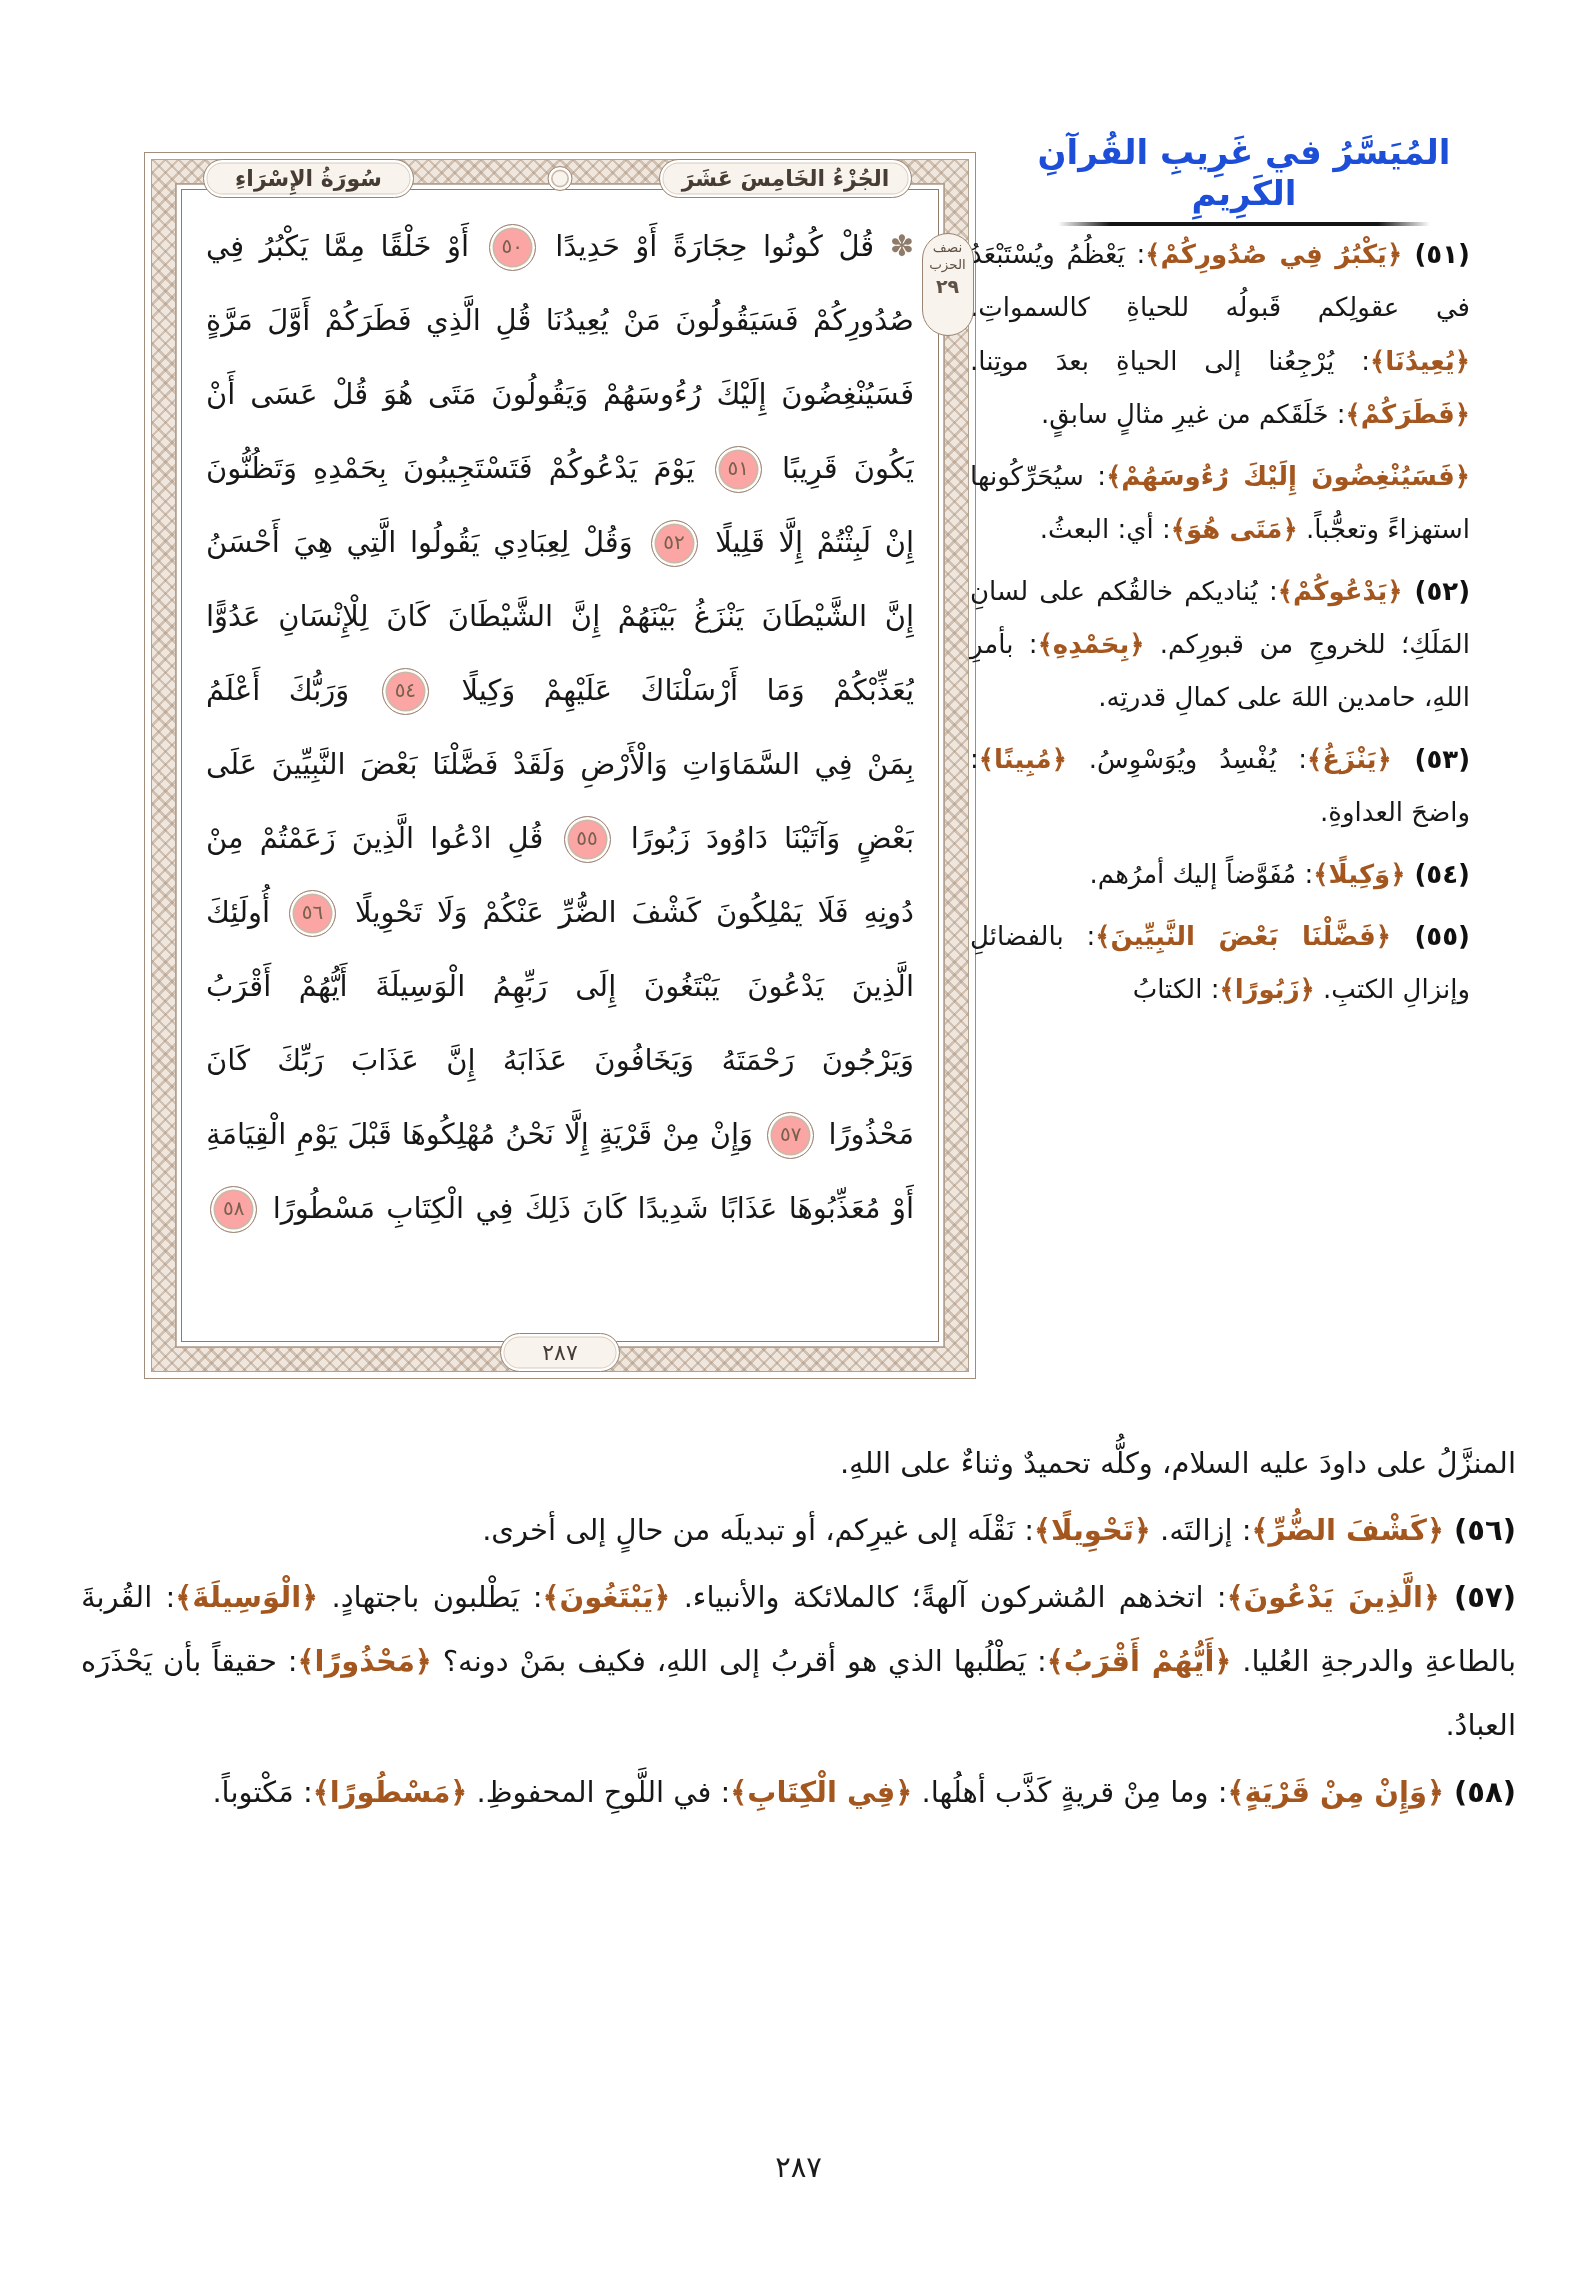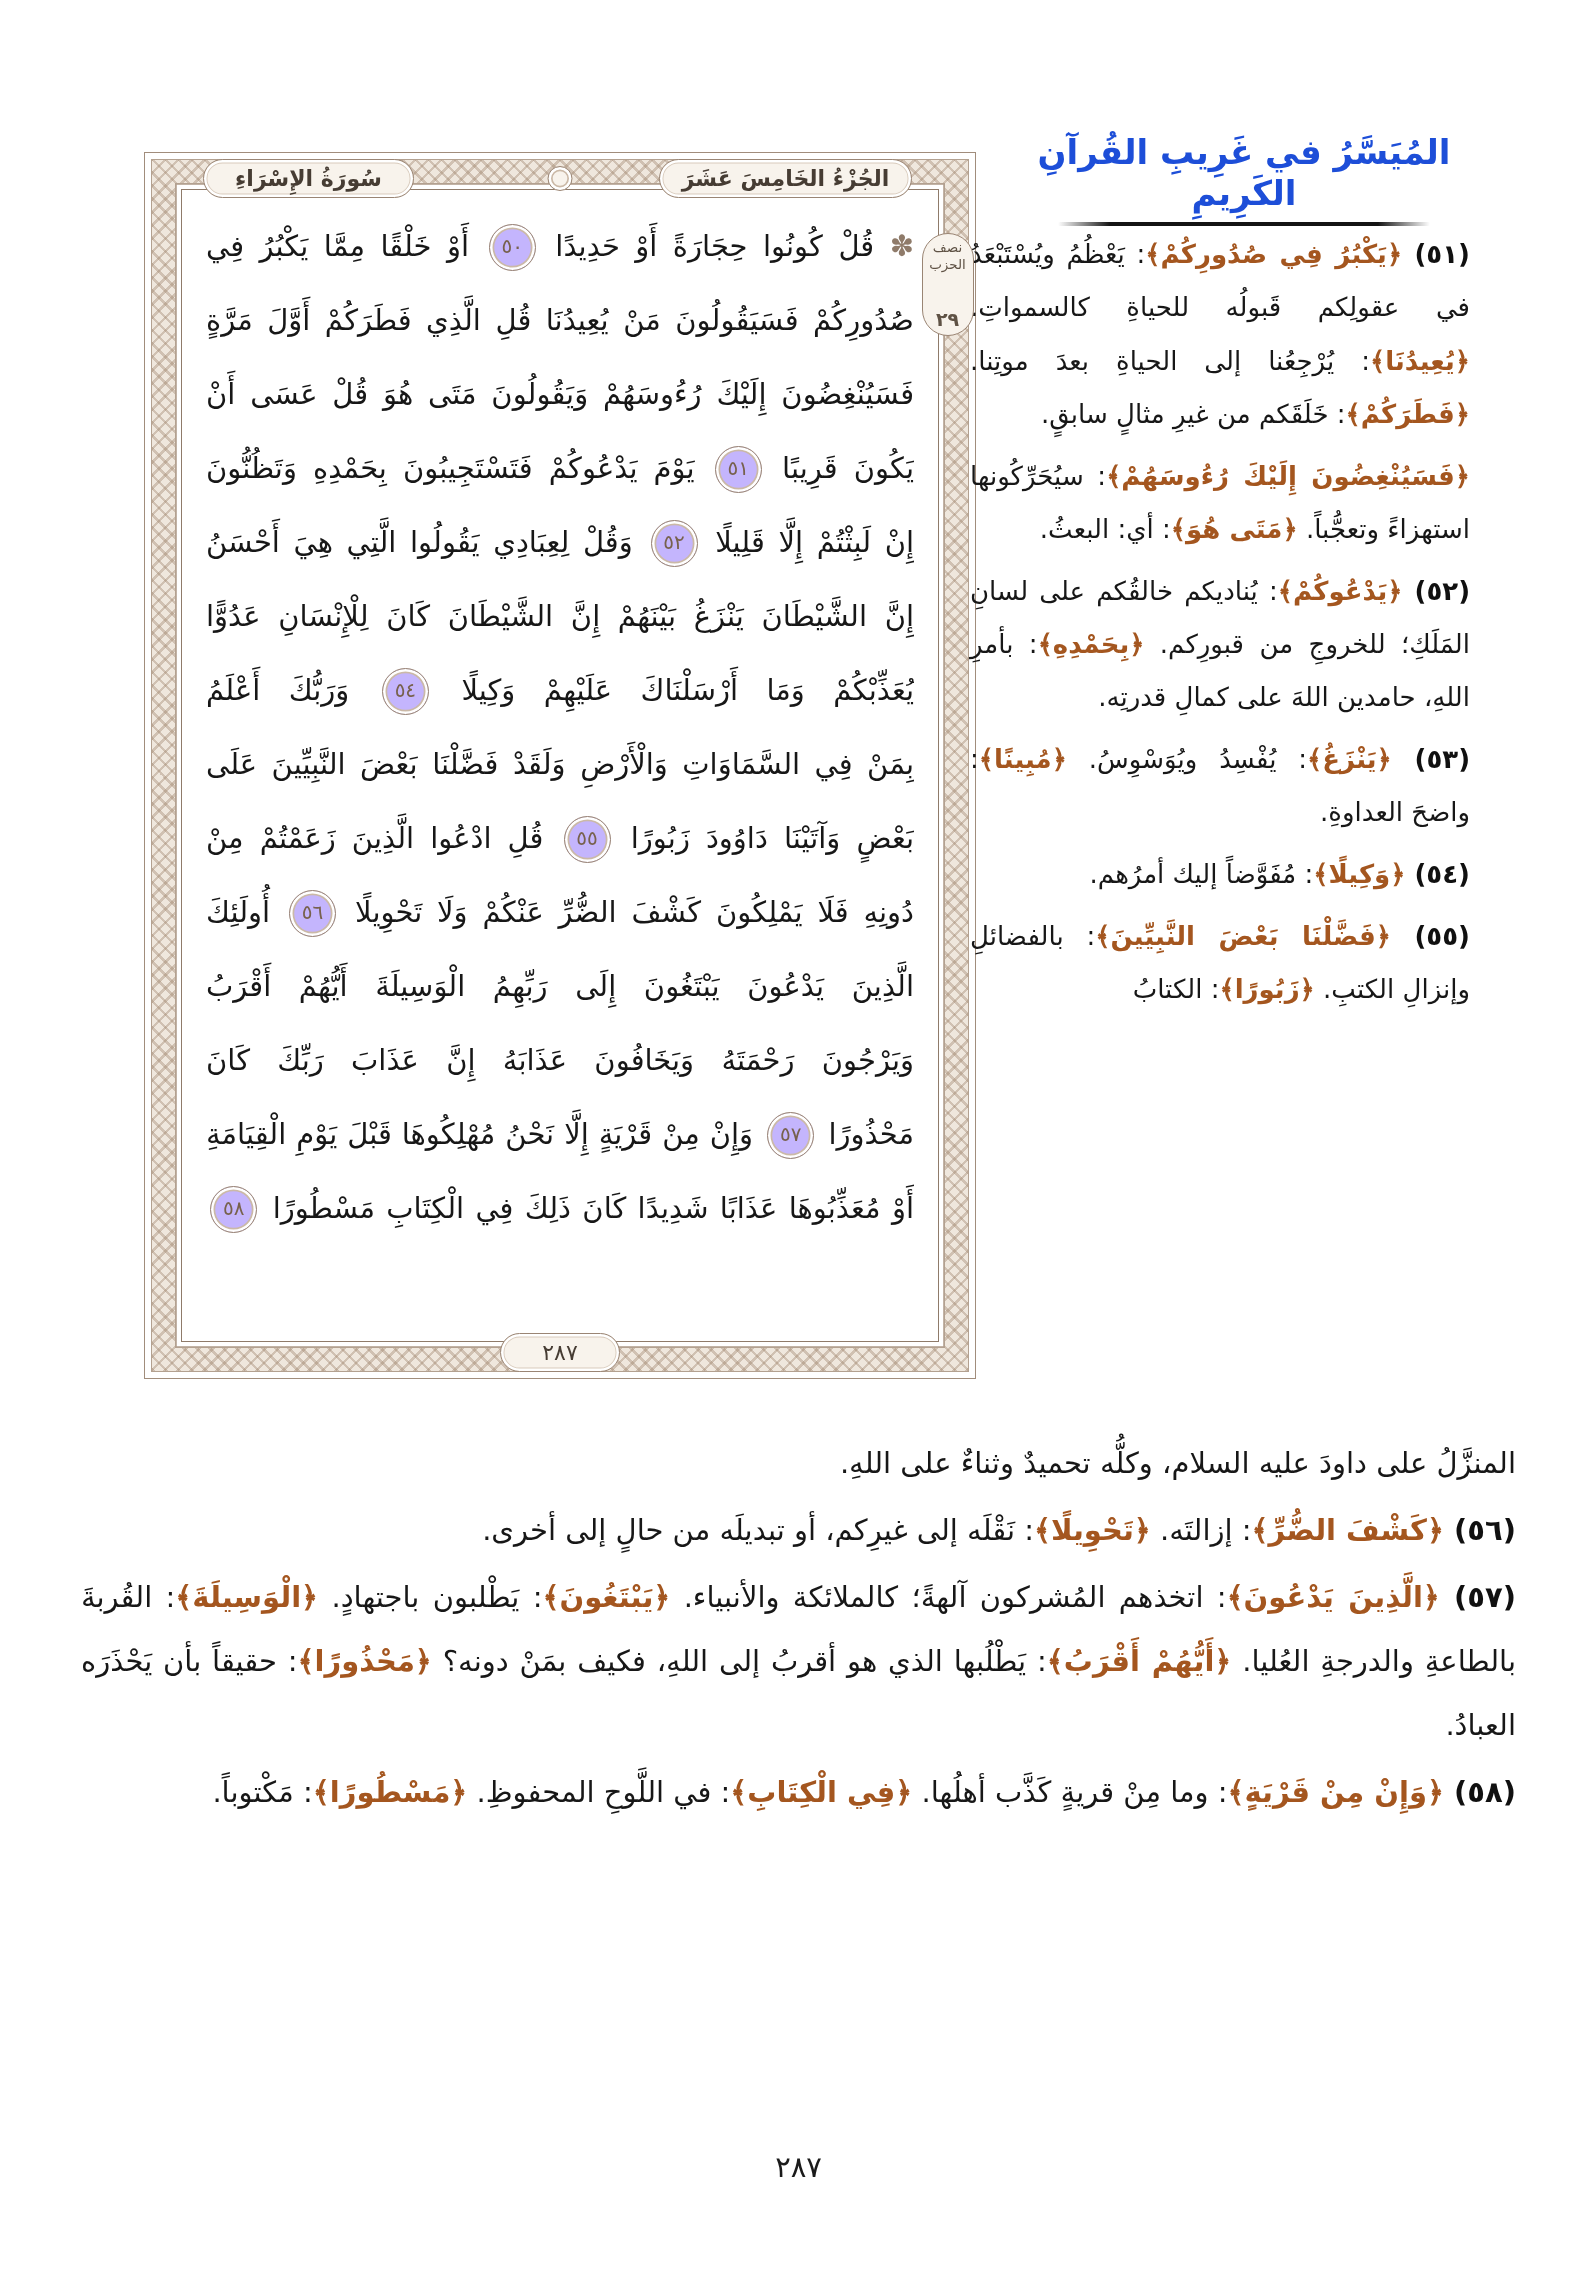--- a/index.html
+++ b/index.html
@@ -38,21 +38,21 @@
   .quran-line {
     height:74px; line-height:74px; overflow:hidden;
     font-size:29px; color:#38302a;
     text-align:justify; text-align-last:justify;
   }
   .seg-a {
     display:inline-block; width:47px; height:47px; line-height:42px;
     border:1.7px solid #9a8574; border-radius:50%;
     box-shadow: inset 0 0 0 2.5px #ffffff, inset 0 0 0 4.2px #cbb9a7;
     text-align:center; text-align-last:center;
-    font-size:20px; color:#77614d; background:#c4b5fd;
+    font-size:20px; color:#77614d; background:#fca5a5;
     vertical-align:middle; margin:0 4.2px;
   }
   .seg-m { color:#8f7b6a; font-size:29px; }
 
   .cartouche {
     position:absolute; top:6.8px; height:39px; z-index:3;
     background:#f8f3ec; border:1.7px solid #9a8574; border-radius:20px;
     display:flex; align-items:center; justify-content:center;
     font-size:22px; font-weight:bold; color:#463c33; padding:0 13.5px;
     box-shadow: inset 0 0 0 2.5px #ffffff, inset 0 0 0 3.4px #d8cabb;
@@ -61,21 +61,21 @@
   .cart-juz   { right:64px; width:253px; }
   .deco-dot {
     position:absolute; top:13.5px; left:50%; transform:translateX(-50%);
     width:25px; height:25px; border-radius:50%; z-index:3;
     background:#f8f3ec; border:1.7px solid #9a8574;
     box-shadow: inset 0 0 0 2.5px #ffffff, inset 0 0 0 4.2px #cbb9a7;
   }
   .hizb-medallion {
     position:absolute; right:2.5px; top:81px; width:52px; height:103px; z-index:3;
     background:#f8f3ec; border:1.7px solid #9a8574; border-radius:26px;
-    display:flex; flex-direction:column; align-items:center; justify-content:space-between;
+    display:flex; flex-direction:column; align-items:center; justify-content:flex-start;
     gap:2.5px; padding:5px; text-align:center;
   }
   .hizb-label { font-size:13.5px; line-height:1.25; color:#5f5245; }
   .hizb-num { font-size:19px; font-weight:bold; color:#5f5245; }
   .mushaf-pagenum {
     position:absolute; bottom:6.8px; left:50%; transform:translateX(-50%);
     width:120px; height:39px; z-index:3;
     background:#f8f3ec; border:1.7px solid #9a8574; border-radius:20px;
     box-shadow: inset 0 0 0 2.5px #ffffff, inset 0 0 0 3.4px #d8cabb;
     display:flex; align-items:center; justify-content:center;

